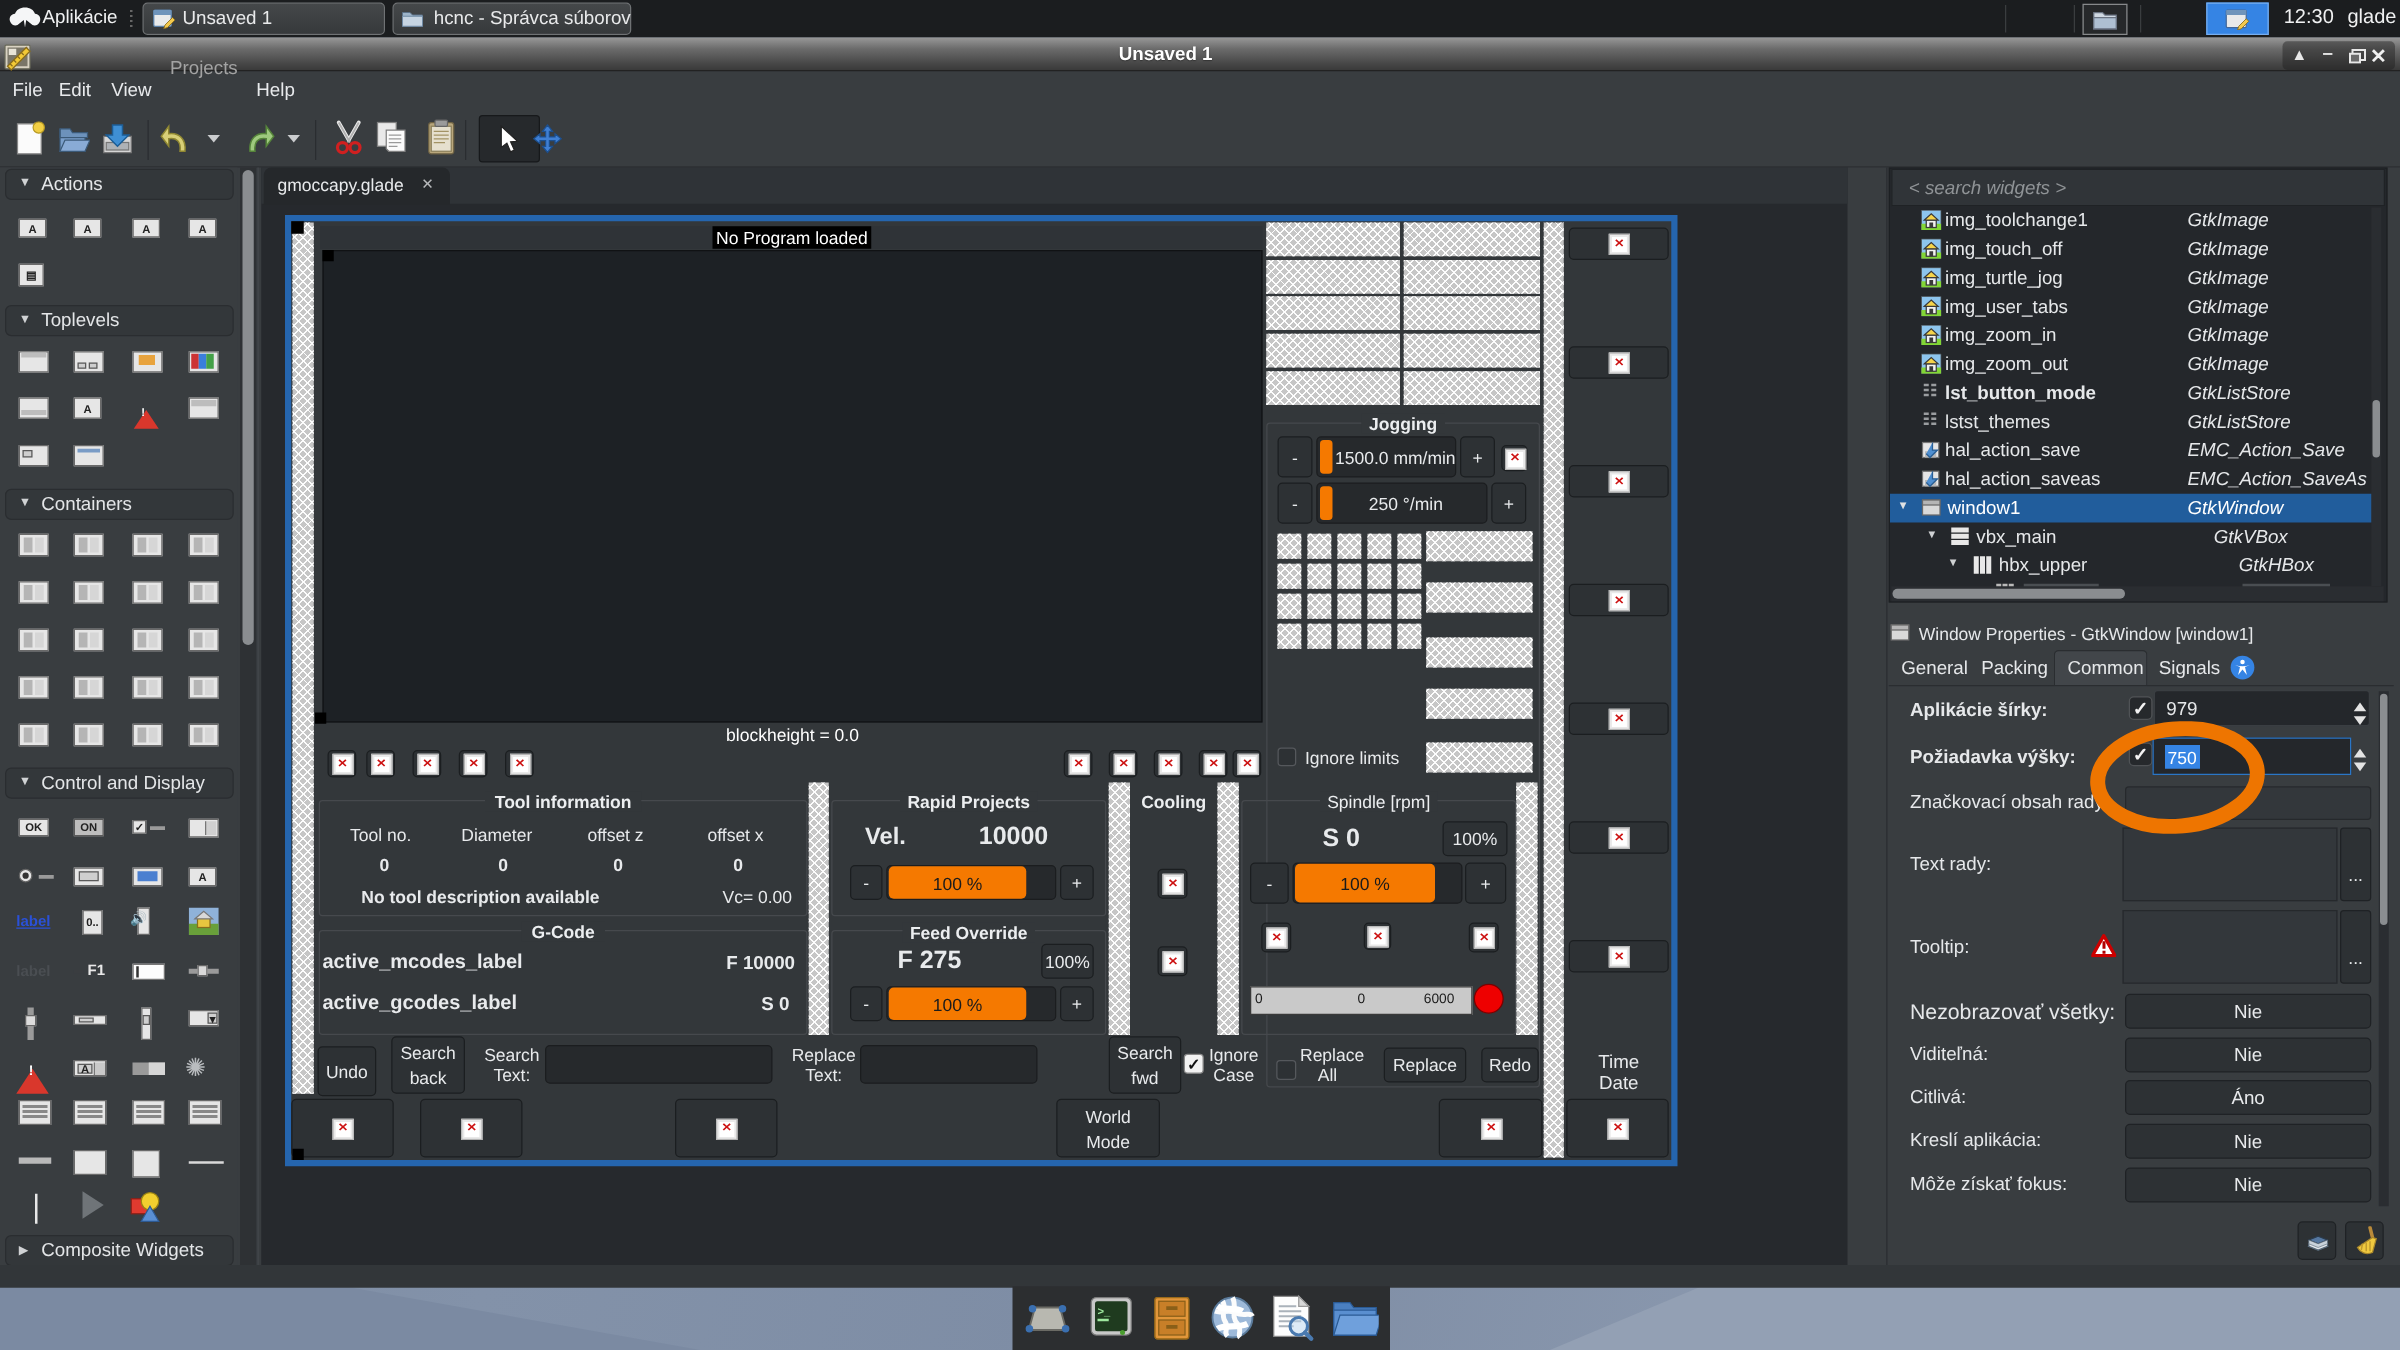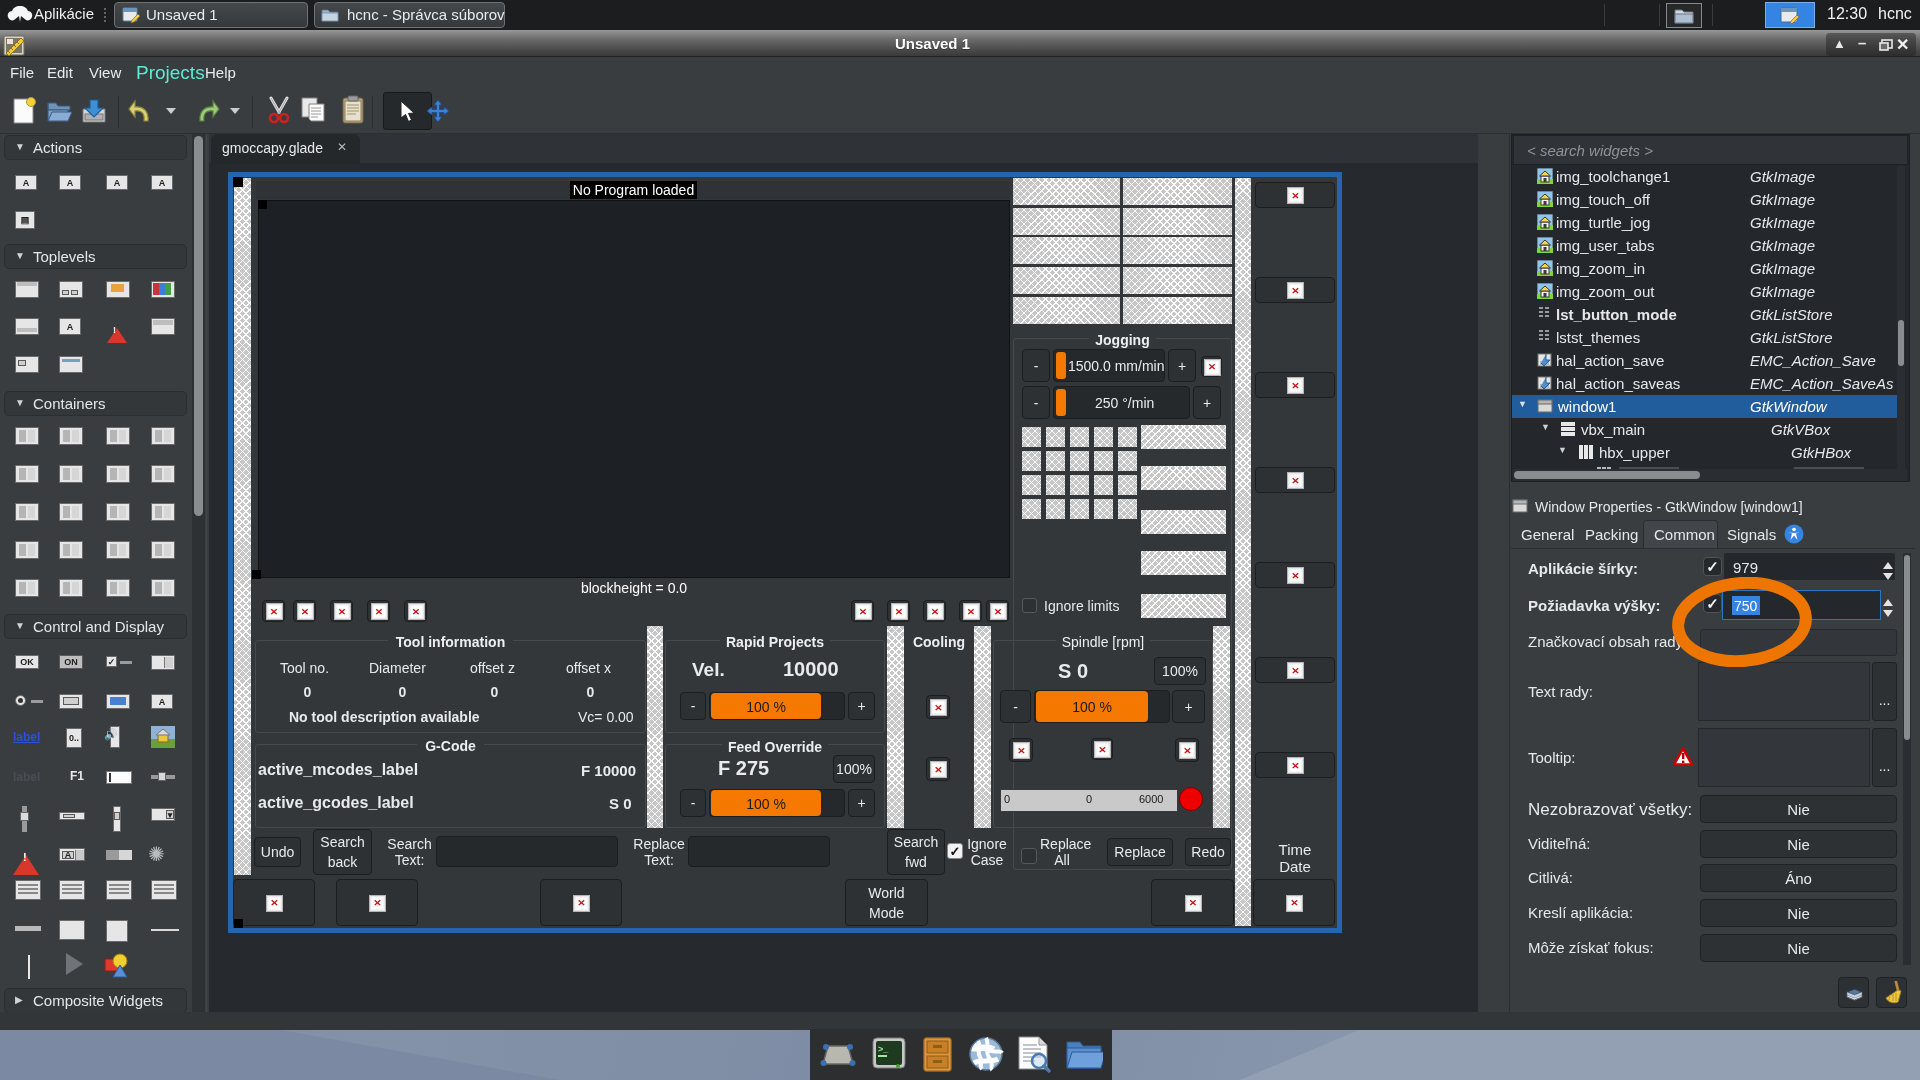--- a/index.html
+++ b/index.html
@@ -44,21 +44,21 @@
     </svg>
 <div class="abs" style="left:1659px;top:4px;width:1px;height:22px;background:#3a3d3f;"></div>
 <div class="abs" style="left:1712px;top:4px;width:1px;height:22px;background:#3a3d3f;"></div>
 <div class="abs" style="left:1765px;top:2px;width:50px;height:26px;background:#3584e4;border:1px solid #77aef0;"></div>
 <svg class="abs" style="left:1780px;top:6px;" width="20" height="18" viewBox="0 0 20 18">
       <rect x="1" y="2" width="16" height="14" rx="1" fill="#e9eaeb" stroke="#44689a"></rect>
       <rect x="1" y="2" width="16" height="4" fill="#6f94bb"></rect>
       <path d="M11 15 l6 -6 2 2 -6 6 -3 1 z" fill="#f3c94e" stroke="#8a6d1d" stroke-width=".7"></path>
     </svg>
 <div class="abs" style="left:1827px;top:5px;color:#f0f1f2;font-size:16px;">12:30</div>
-<div class="abs" style="left:1878px;top:5px;color:#f0f1f2;font-size:16px;">hcnc</div>
+<div class="abs" style="left:1878px;top:5px;color:#f0f1f2;font-size:16px;">glade</div>
 
 <div class="abs" id="gwin" style="left:0;top:30px;width:1920px;height:1000px;background:#393d40;"></div>
 
 <div class="abs" id="titlebar" style="left:0;top:30px;width:1920px;height:27px;background:linear-gradient(#989898,#6b6b6b 35%,#474747 80%,#3a3a3a);border-bottom:1px solid #222;"></div>
 <div class="abs" style="left:895px;top:35px;color:#fff;font-weight:bold;font-size:15px;text-shadow:0 1px 1px #333;">Unsaved 1</div>
 <svg class="abs" style="left:3px;top:35px;" width="23" height="22" viewBox="0 0 23 22">
       <rect x="1" y="1" width="20" height="19" rx="1" fill="#d8d2c2" stroke="#6a6a5a"></rect>
       <rect x="3" y="3" width="16" height="15" fill="#7a7668"></rect>
       <path d="M3 18 L18 3 L21 6 L6 21 Z" fill="#f2c936" stroke="#8a6d1d"></path>
       <path d="M5 16 l2 2 M8 13 l2 2 M11 10 l2 2 M14 7 l2 2" stroke="#8a6d1d" stroke-width="1"></path>
@@ -69,21 +69,21 @@
 <div class="abs" style="left:1858px;top:34px;color:#e8e8e8;font-size:15px;font-weight:bold;">–</div>
 <svg class="abs" style="left:1879px;top:39px;" width="14" height="12">
       <rect x="3" y="1" width="10" height="8" fill="none" stroke="#e8e8e8" stroke-width="1.6"></rect>
       <rect x="1" y="4" width="8" height="7" fill="#6b6b6b" stroke="#e8e8e8" stroke-width="1.6"></rect>
     </svg>
 <div class="abs" style="left:1896px;top:35px;color:#f0f0f0;font-size:16px;font-weight:bold;">✕</div>
 
 <div class="abs" style="left:10px;top:64px;color:#e8eaec;font-size:15px;">File</div>
 <div class="abs" style="left:47px;top:64px;color:#e8eaec;font-size:15px;">Edit</div>
 <div class="abs" style="left:89px;top:64px;color:#e8eaec;font-size:15px;">View</div>
-<div class="abs" style="left:136px;top:62px;color:#5eead4;font-size:19px;">Projects</div>
+<div class="abs" style="left:136px;top:46px;color:#a3a3a3;font-size:15px;">Projects</div>
 <div class="abs" style="left:205px;top:64px;color:#e8eaec;font-size:15px;">Help</div>
 
 <div class="abs" id="toolbar" style="left:0;top:88px;width:1920px;height:46px;border-bottom:1px solid #2c2f32;"></div>
 <svg class="abs" style="left:11px;top:97px;" width="26" height="28" viewBox="0 0 26 28">
       <path d="M3 2 h14 l5 5 v19 h-19 z" fill="#fbfbfb" stroke="#888"></path>
       <path d="M17 2 l5 5 h-5 z" fill="#d8d8d8" stroke="#999"></path>
       <circle cx="20" cy="5" r="4.5" fill="#f2cf44" stroke="#b89a24"></circle>
     </svg>
 <svg class="abs" style="left:46px;top:98px;" width="26" height="26" viewBox="0 0 26 26">
       <path d="M2 5 h8 l2 3 h12 v4 h-22 z" fill="#6d92bb" stroke="#3c5a78"></path>
@@ -442,21 +442,21 @@
 <div class="abs rx" style="left:1013.0px;top:742.0px;"></div>
 <div class="abs" style="left:1091px;top:738px;width:22px;height:22px;background:#2d3134;border:1px solid #1b1e20;border-radius:4px;"></div>
 <div class="abs rx" style="left:1094.0px;top:741.0px;"></div>
 <div class="abs" style="left:1175px;top:738px;width:24px;height:24px;background:#2d3134;border:1px solid #1b1e20;border-radius:4px;"></div>
 <div class="abs rx" style="left:1179.0px;top:742.0px;"></div>
 <div class="abs" style="left:1000px;top:789px;width:178px;height:23px;background:#c9c9c9;border:1px solid #3a3a3a;"></div>
 <div class="abs" style="left:1004px;top:793px;font-size:11px;font-weight:normal;color:#1a1a1a;">0</div>
 <div class="abs" style="left:1086px;top:793px;font-size:11px;font-weight:normal;color:#1a1a1a;">0</div>
 <div class="abs" style="left:1139px;top:793px;font-size:11px;font-weight:normal;color:#1a1a1a;">6000</div>
 <div class="abs" style="left:1179px;top:787px;width:24px;height:24px;border-radius:50%;background:#ee0000;border:1px solid #7a0000;"></div>
-<div class="abs" style="left:254px;top:837px;width:47px;height:30px;background:#2d3134;border:1px solid #1b1e20;border-radius:4px;color:#e8eaec;font-size:14px;font-weight:normal;display:flex;align-items:center;justify-content:center;text-align:center;">Undo</div>
+<div class="abs" style="left:254px;top:837px;width:47px;height:40px;background:#2d3134;border:1px solid #1b1e20;border-radius:4px;color:#e8eaec;font-size:14px;font-weight:normal;display:flex;align-items:center;justify-content:center;text-align:center;">Undo</div>
 <div class="abs" style="left:313px;top:829px;width:59px;height:46px;background:#2d3134;border:1px solid #1b1e20;border-radius:4px;color:#e8eaec;font-size:14px;font-weight:normal;display:flex;align-items:center;justify-content:center;text-align:center;line-height:20px;">Search<br>back</div>
 <div class="abs" style="left:386px;top:836px;font-size:14px;font-weight:normal;color:#e8eaec;width:47px;text-align:center;">Search<br>Text:</div>
 <div class="abs" style="left:436px;top:836px;width:182px;height:31px;background:#26292c;border:1px solid #1b1d1f;border-radius:4px;"></div>
 <div class="abs" style="left:633px;top:836px;font-size:14px;font-weight:normal;color:#e8eaec;width:52px;text-align:center;">Replace<br>Text:</div>
 <div class="abs" style="left:688px;top:836px;width:142px;height:31px;background:#26292c;border:1px solid #1b1d1f;border-radius:4px;"></div>
 <div class="abs" style="left:887px;top:829px;width:58px;height:46px;background:#2d3134;border:1px solid #1b1e20;border-radius:4px;color:#e8eaec;font-size:14px;font-weight:normal;display:flex;align-items:center;justify-content:center;text-align:center;line-height:20px;">Search<br>fwd</div>
 <div class="abs" style="left:947px;top:843px;width:16px;height:16px;background:#f2f2f2;border:1px solid #888;border-radius:3px;color:#111;font-size:13px;font-weight:bold;display:flex;align-items:center;justify-content:center;">✓</div>
 <div class="abs" style="left:965px;top:836px;font-size:14px;font-weight:normal;color:#e8eaec;width:44px;text-align:center;">Ignore<br>Case</div>
 <div class="abs" style="left:1021px;top:848px;width:16px;height:16px;background:#2d3134;border:1px solid #55585c;border-radius:3px;"></div>
 <div class="abs" style="left:1040px;top:836px;font-size:14px;font-weight:normal;color:#e8eaec;width:44px;text-align:center;">Replace<br>All</div>

